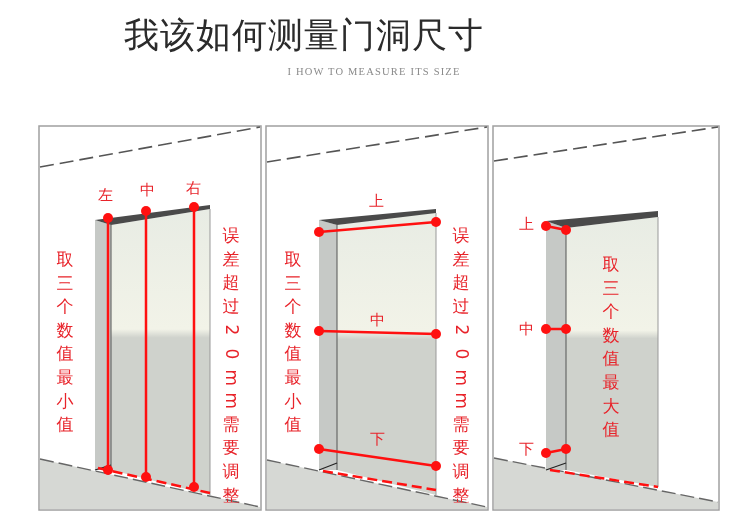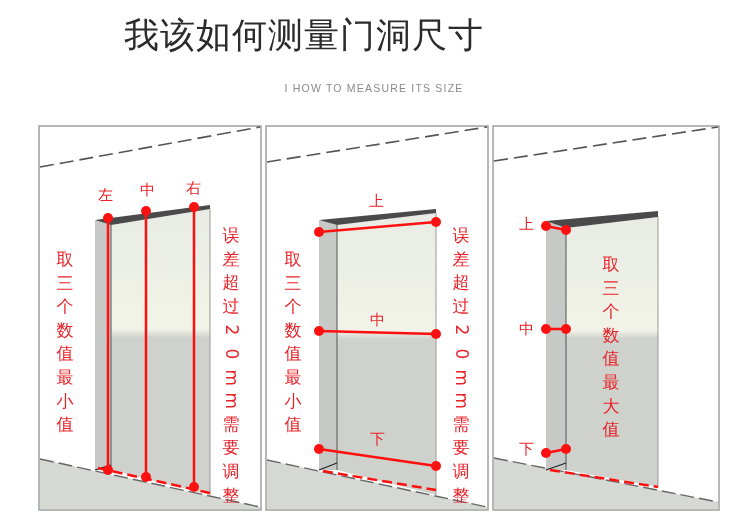--- a/index.html
+++ b/index.html
@@ -4,23 +4,23 @@
   <style>
     * { margin: 0; padding: 0; box-sizing: border-box; }
     html, body { width: 748px; height: 526px; background: #ffffff; overflow: hidden; }
     body { position: relative; font-family: "DejaVu Sans", sans-serif; }
     .title {
       position: absolute; left: 0; top: 12px; width: 608px; text-align: center;
       font-size: 35px; color: #2b2b2b; letter-spacing: 1px; font-weight: normal;
       font-family: "DejaVu Sans", sans-serif;
     }
     .subtitle {
-      position: absolute; left: 0; top: 82px; width: 748px; text-align: center;
+      position: absolute; left: 0; top: 66px; width: 748px; text-align: center;
       font-size: 10.5px; color: #8a8a8a; letter-spacing: 1.2px;
-      font-family: Liberation Sans, sans-serif;
+      font-family: Liberation Serif, serif;
     }
     .panel { position: absolute; top: 125px; height: 386px; }
     .panel svg { position: absolute; left: 0; top: 0; }
     .vtext {
       position: absolute; color: #e8232a; font-size: 17px; line-height: 23.6px;
       width: 20px; text-align: center; font-family: "DejaVu Sans", sans-serif;
     }
     .vtext span { display: block; }
     .lbl { position: absolute; color: #e8232a; font-size: 15px; font-family: "DejaVu Sans", sans-serif; }
   </style>

